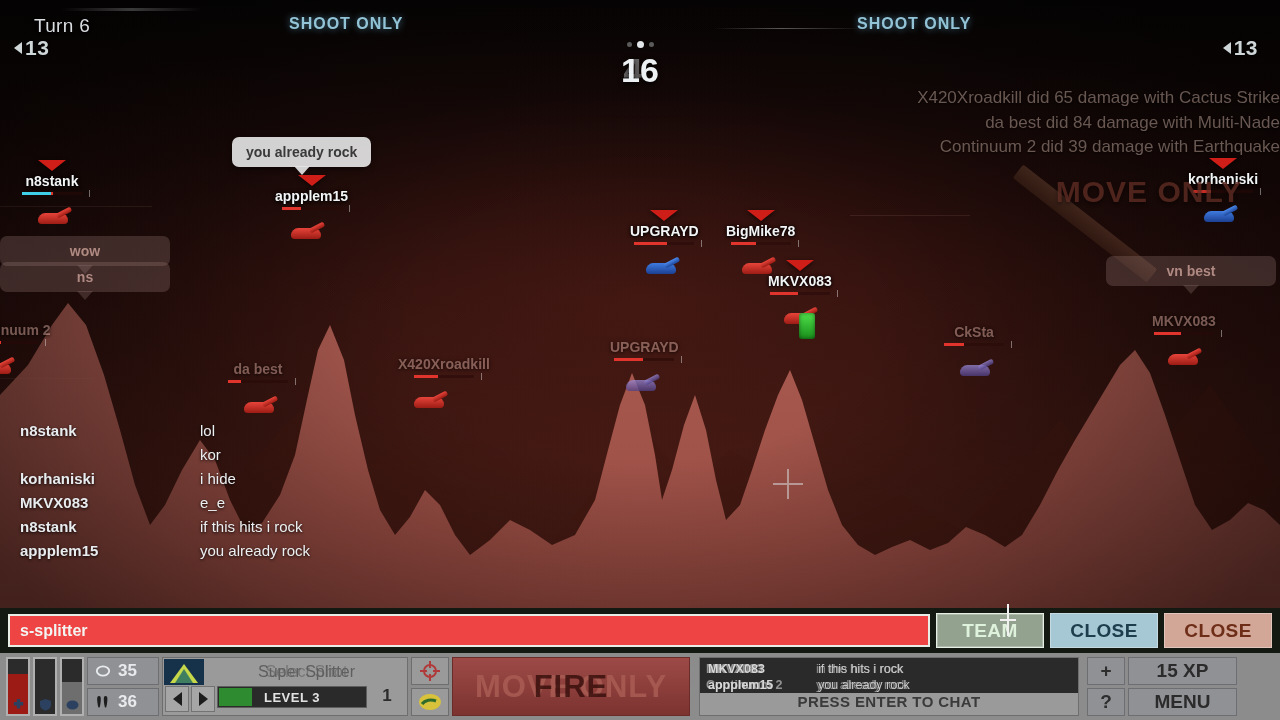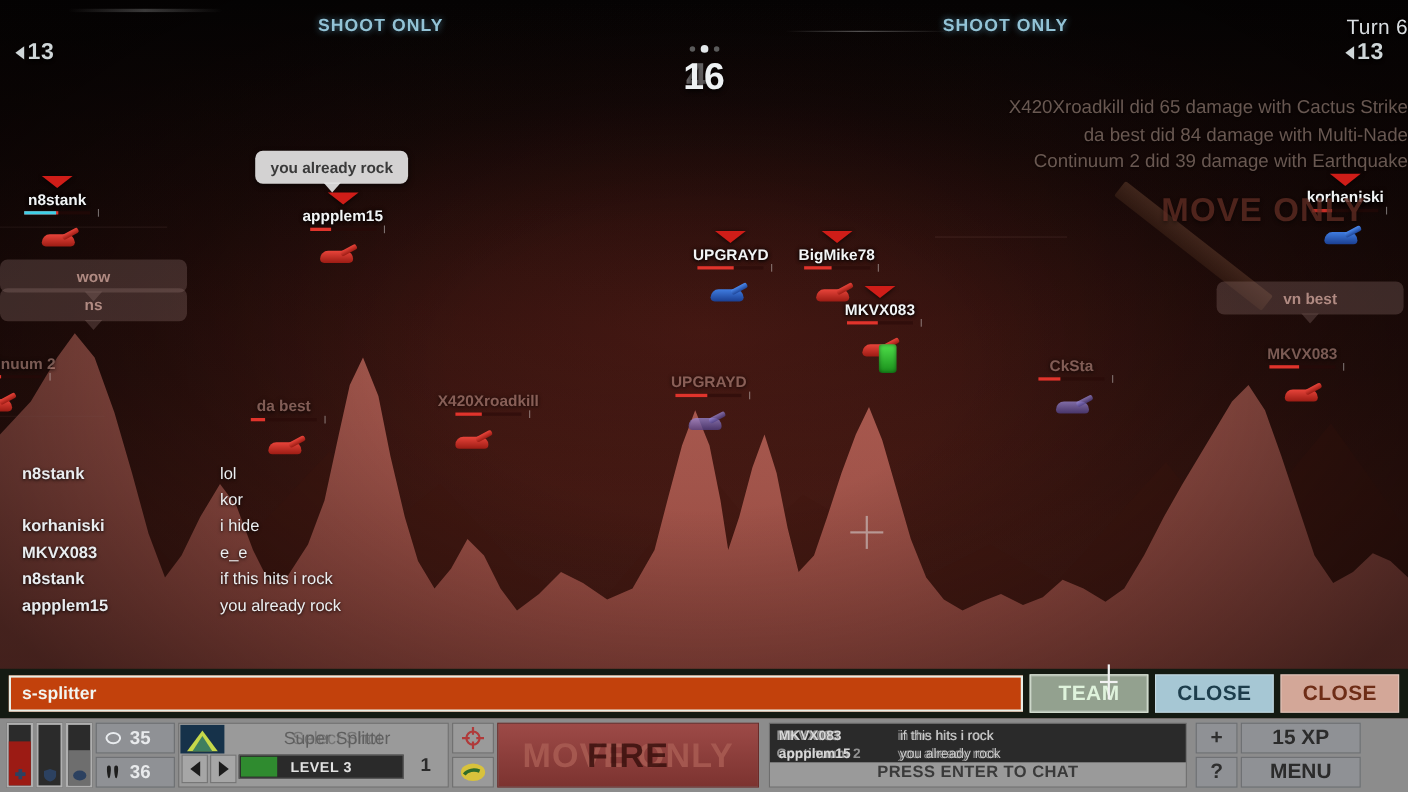--- a/index.html
+++ b/index.html
@@ -58,21 +58,21 @@
     position:absolute; top:15px;
     font-size: 16px; font-weight: bold; letter-spacing: 1px;
     color: #9fd4e8;
     text-shadow: 0 0 7px rgba(120,200,235,.65), 0 0 2px #000;
     opacity:.92;
   }
   #mode-left { left: 289px; }
   #mode-right { left: 857px; }
 
   #turn-label {
-    position:absolute; top:15px; left:0; width:1280px; text-align:right;
+    position:absolute; top:15px; left:0; width:1280px; text-align:left;
     color:#d9dde0; font-size:19px; letter-spacing:.3px;
     text-shadow:0 1px 3px #000;
     padding-left:34px;
   }
   #turn-dots {
     position:absolute; top:41px; left:0; width:1280px; text-align:center;
     display:flex; justify-content:center; gap:5px; align-items:center;
   }
   .dot { width:5px;height:5px;border-radius:50%;background:#5b5b5b; }
   .dot.active { width:7px;height:7px;background:#e3e7ea; }
@@ -195,21 +195,21 @@
     text-shadow:0 1px 3px rgba(0,0,0,.9);
   }
 
   
   #inputbar {
     position:absolute; left:0; top:608px; width:1280px; height:45px;
     background:#141a12;
     display:flex; align-items:center; gap:6px; padding:0 8px;
   }
   #chat-input {
-    flex:1; height:33px; background:#c2410c;
+    flex:1; height:33px; background:#ef4444;
     border:2px solid #e8eee6; color:#f2f5f1;
     font-size:16px; font-weight:bold; padding:0 10px;
     font-family:"Liberation Sans", sans-serif;
     outline:none;
   }
   .chat-btn {
     height:35px; min-width:108px; padding:0 12px;
     font-size:19px; font-weight:bold; letter-spacing:.4px;
     border:1px solid rgba(255,255,255,.35);
     display:flex; align-items:center; justify-content:center;

